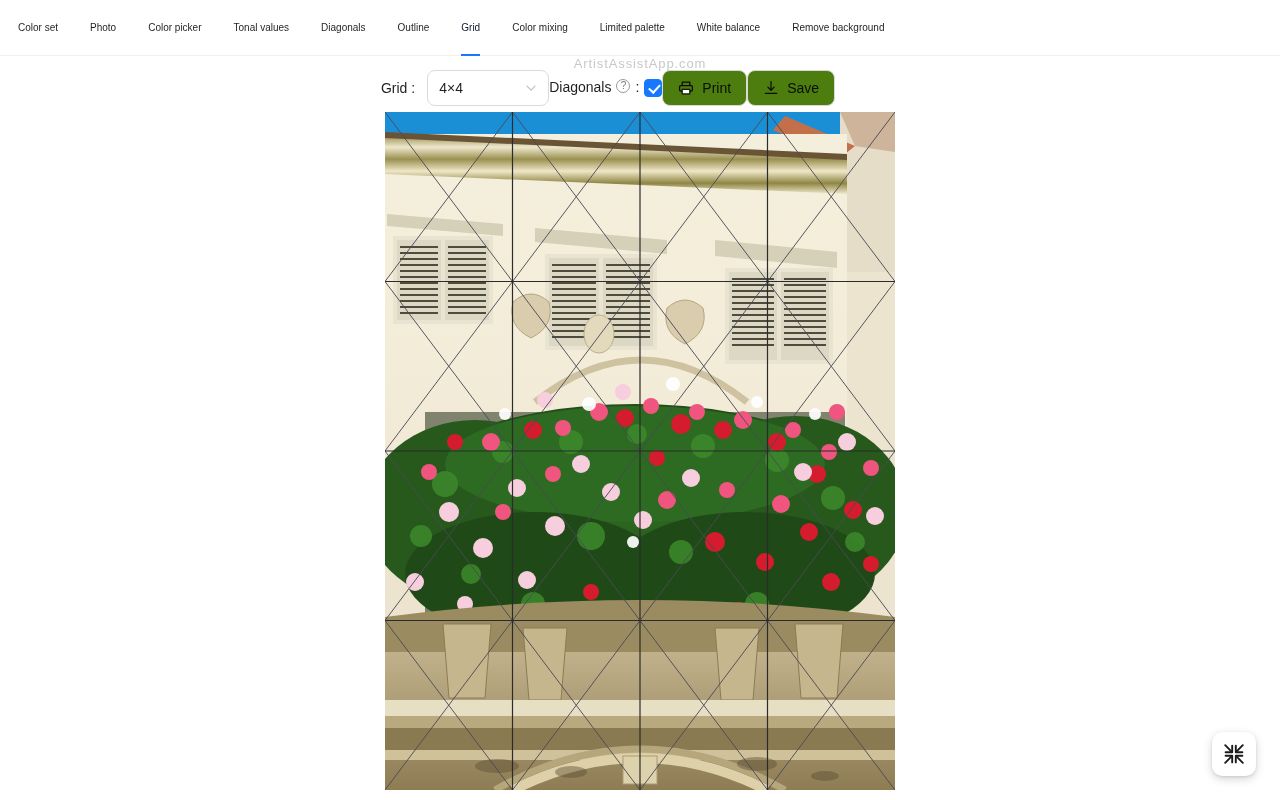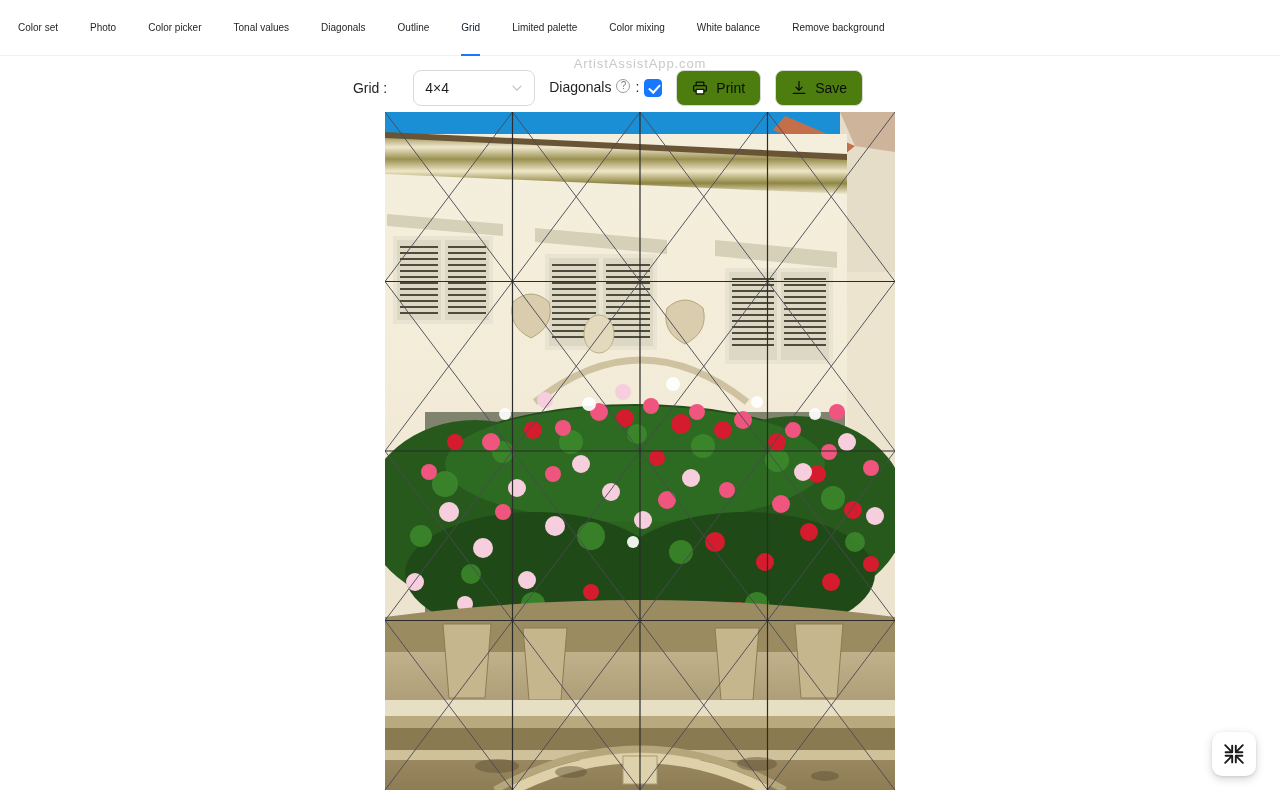--- a/index.html
+++ b/index.html
@@ -57,21 +57,21 @@
     font-family: "Liberation Sans", sans-serif;
   }
 
   
   .toolbar {
     height: 56px;
     width: 1216px;
     display: flex;
     align-items: center;
     justify-content: center;
-    gap: 14px;
+    gap: 0;
     padding-top: 8px;
   }
   .field-label {
     font-size: 14px;
     color: rgba(0,0,0,0.88);
     white-space: nowrap;
   }
   .select {
     width: 122px;
     height: 36px;
@@ -196,24 +196,24 @@
   <div class="tab">
       <span>Diagonals</span>
     </div>
   <div class="tab">
       <span>Outline</span>
     </div>
   <div class="tab active">
       <span>Grid</span>
     </div>
   <div class="tab">
+      <span>Color mixing</span>
+    </div>
+  <div class="tab">
       <span>Limited palette</span>
-    </div>
-  <div class="tab">
-      <span>Color mixing</span>
     </div>
   <div class="tab">
       <span>White balance</span>
     </div>
   <div class="tab">
       <span>Remove background</span>
     </div>
 </div>
 
 <div class="watermark">ArtistAssistApp.com</div>

